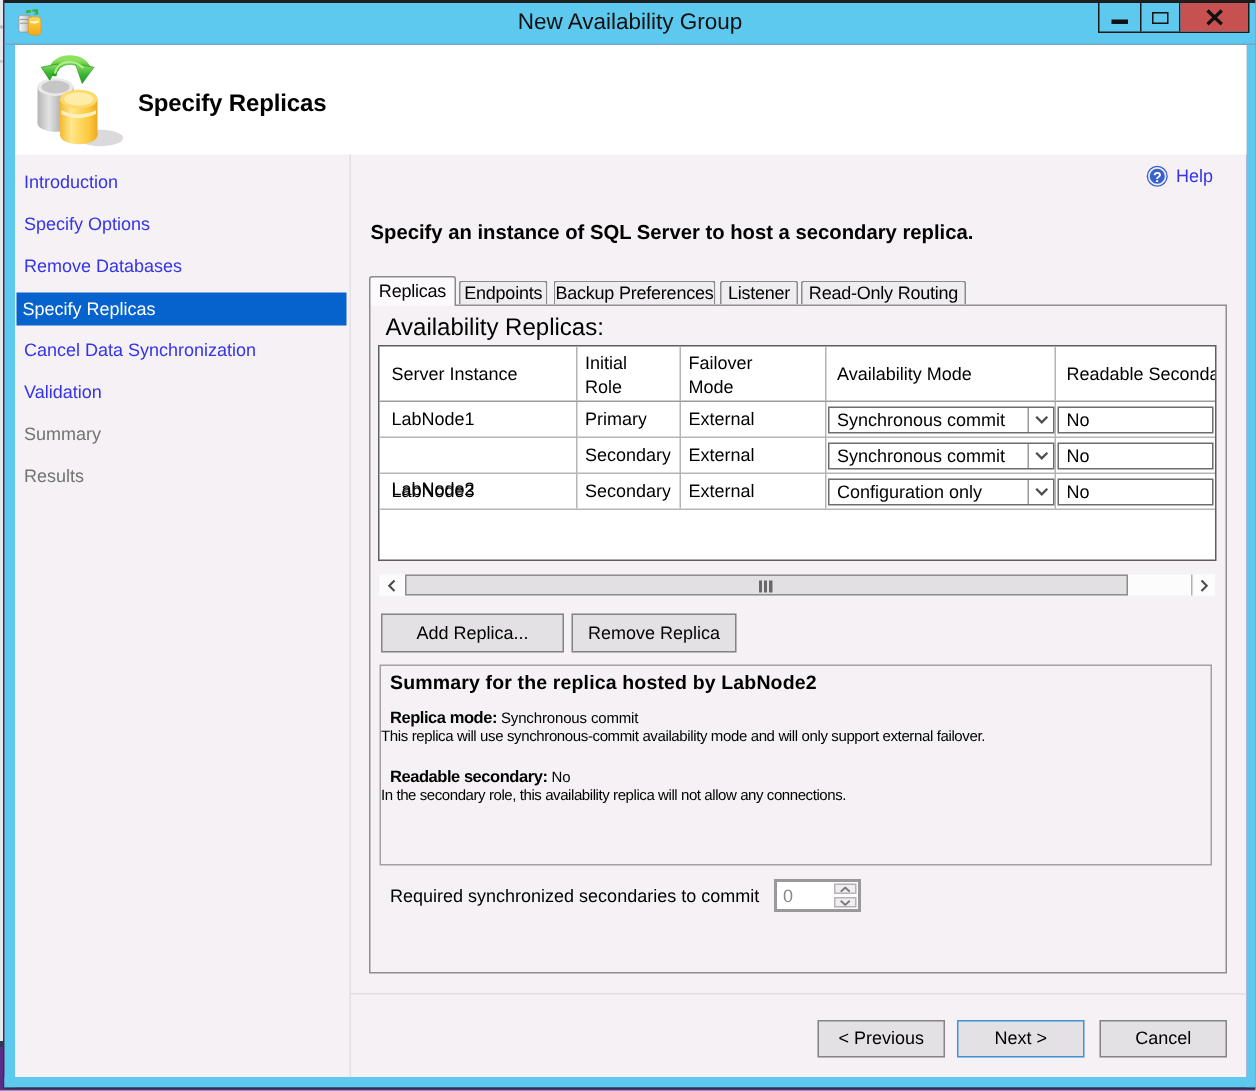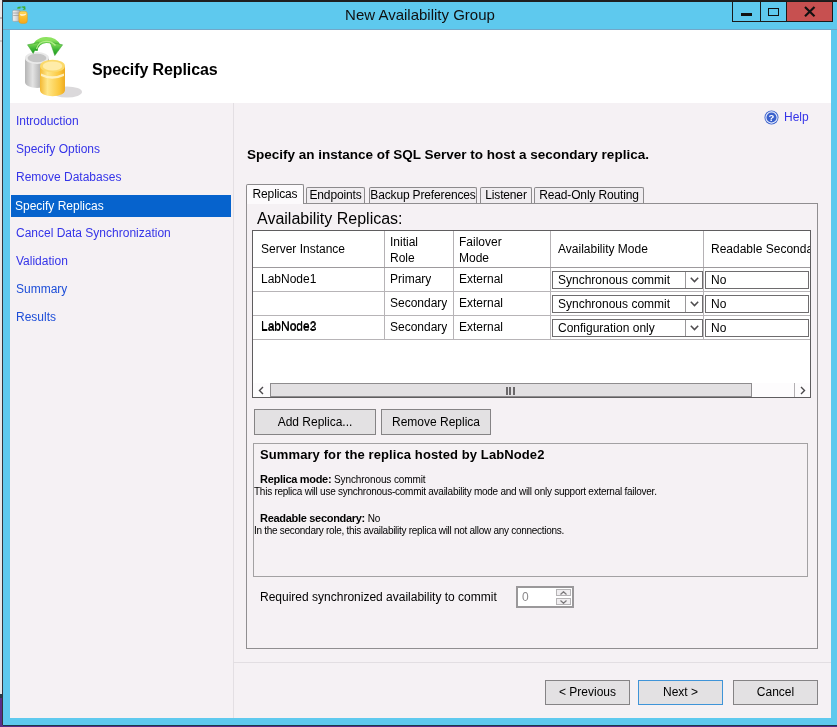--- a/index.html
+++ b/index.html
@@ -28,37 +28,37 @@
   .btn-max { width:26px; }
   .btn-close { width:45px; background:#c75050; border-right:none; }
 
   
   .client { left:10px; top:30px; width:821px; height:688px; background:#f5f1f4; }
   .header { position:absolute; left:0; top:0; width:821px; height:73px; background:#ffffff; }
   .header h1 { position:absolute; left:82px; top:31px; font-size:16px; font-weight:bold; color:#000; letter-spacing:-0.1px; }
 
   .sidebar { position:absolute; left:0; top:73px; width:224px; height:615px; border-right:1px solid #e3dfe3; }
   .nav { position:absolute; left:6px; height:16px; line-height:16px; font-size:12px; color:#3534e8; white-space:nowrap; }
-  .nav.dis { color:#1d4ed8; }
+  .nav.dis { color:#737373; }
   .nav-sel { position:absolute; left:1px; top:92px; width:220px; height:22px; background:#0663cd; color:#fff; font-size:12px; line-height:22px; }
   .nav-sel span { padding-left:4px; }
 
   .content { position:absolute; left:223px; top:73px; width:598px; height:615px; }
   .help { position:absolute; left:551px; top:7px; font-size:12px; color:#3534e8; }
   .instruction { position:absolute; left:14px; top:44px; font-size:13.5px; font-weight:bold; color:#000; letter-spacing:0; }
 
   
   .tab { position:absolute; white-space:nowrap; overflow:hidden; font-size:12px; letter-spacing:-0.15px; color:#000; text-align:center; border:1px solid #8c8a8c; border-bottom:none; background:#f0edf0; top:84px; height:16px; line-height:14px; border-radius:2px 2px 0 0; }
   .tab.active { top:81px; height:20px; line-height:18px; background:#fcfafc; z-index:3; }
 
   .panel { position:absolute; left:13px; top:100px; width:572px; height:446px; border:1px solid #908e90; background:#f5f1f4; }
   .avlabel { position:absolute; left:10px; top:6px; font-size:16px; color:#000; }
 
   
-  .grid { position:absolute; left:5px; top:26px; width:559px; height:168px; border:1px solid #5f5d5f; background:#fff; font-size:12px; color:#000; }
+  .grid { position:absolute; left:5px; top:26px; width:559px; height:144px; border:1px solid #5f5d5f; background:#fff; font-size:12px; color:#000; }
   .gcell { position:absolute; white-space:nowrap; overflow:hidden; }
 
   
   .combo { position:absolute; height:18px; border:1px solid #6e6c6e; background:#fff; }
   .combo span { position:absolute; left:5px; top:1px; line-height:15px; font-size:12px; white-space:nowrap; }
   .carr { position:absolute; right:0; top:0; width:17px; height:16px; border-left:1px solid #9a989a; }
   .carr svg { position:absolute; left:4px; top:5px; }
 
   
   .hscroll { position:absolute; left:0px; top:152px; width:557px; height:14px; background:#fdfcfd; }
@@ -286,21 +286,21 @@
         </div>
         <div class="wbtn" style="left:7px; top:205px; width:122px; height:26px; line-height:24px;">Add Replica...</div>
         <div class="wbtn" style="left:134px; top:205px; width:110px; height:26px; line-height:24px;">Remove Replica</div>
         <div class="summary">
           <div style="position:absolute; left:6px; top:3px; font-weight:bold; font-size:13px; letter-spacing:0.1px;">Summary for the replica hosted by LabNode2</div>
           <div class="sline" style="top:29px; left:6px;"><b>Replica mode:</b> Synchronous commit</div>
           <div class="sline" style="top:42px; left:0; letter-spacing:-0.25px;">This replica will use synchronous-commit availability mode and will only support external failover.</div>
           <div class="sline" style="top:68px; left:6px;"><b>Readable secondary:</b> No</div>
           <div class="sline" style="top:81px; left:0; letter-spacing:-0.28px;">In the secondary role, this availability replica will not allow any connections.</div>
         </div>
-        <div class="spinlabel">Required synchronized availability to commit</div>
+        <div class="spinlabel">Required synchronized secondaries to commit</div>
         <div class="spinner">
           <span class="spinval">0</span>
           <div class="spinbtns">
             <div class="spinbtn" style="top:0;"><svg width="7" height="4" viewBox="0 0 7 4">
                 <path d="M0.5 3.5 L3.5 0.7 L6.5 3.5" fill="none" stroke="#7a787a" stroke-width="1.2"></path>
               </svg></div>
             <div class="spinbtn" style="bottom:0;"><svg width="7" height="4" viewBox="0 0 7 4">
                 <path d="M0.5 0.5 L3.5 3.3 L6.5 0.5" fill="none" stroke="#7a787a" stroke-width="1.2"></path>
               </svg></div>
           </div>

